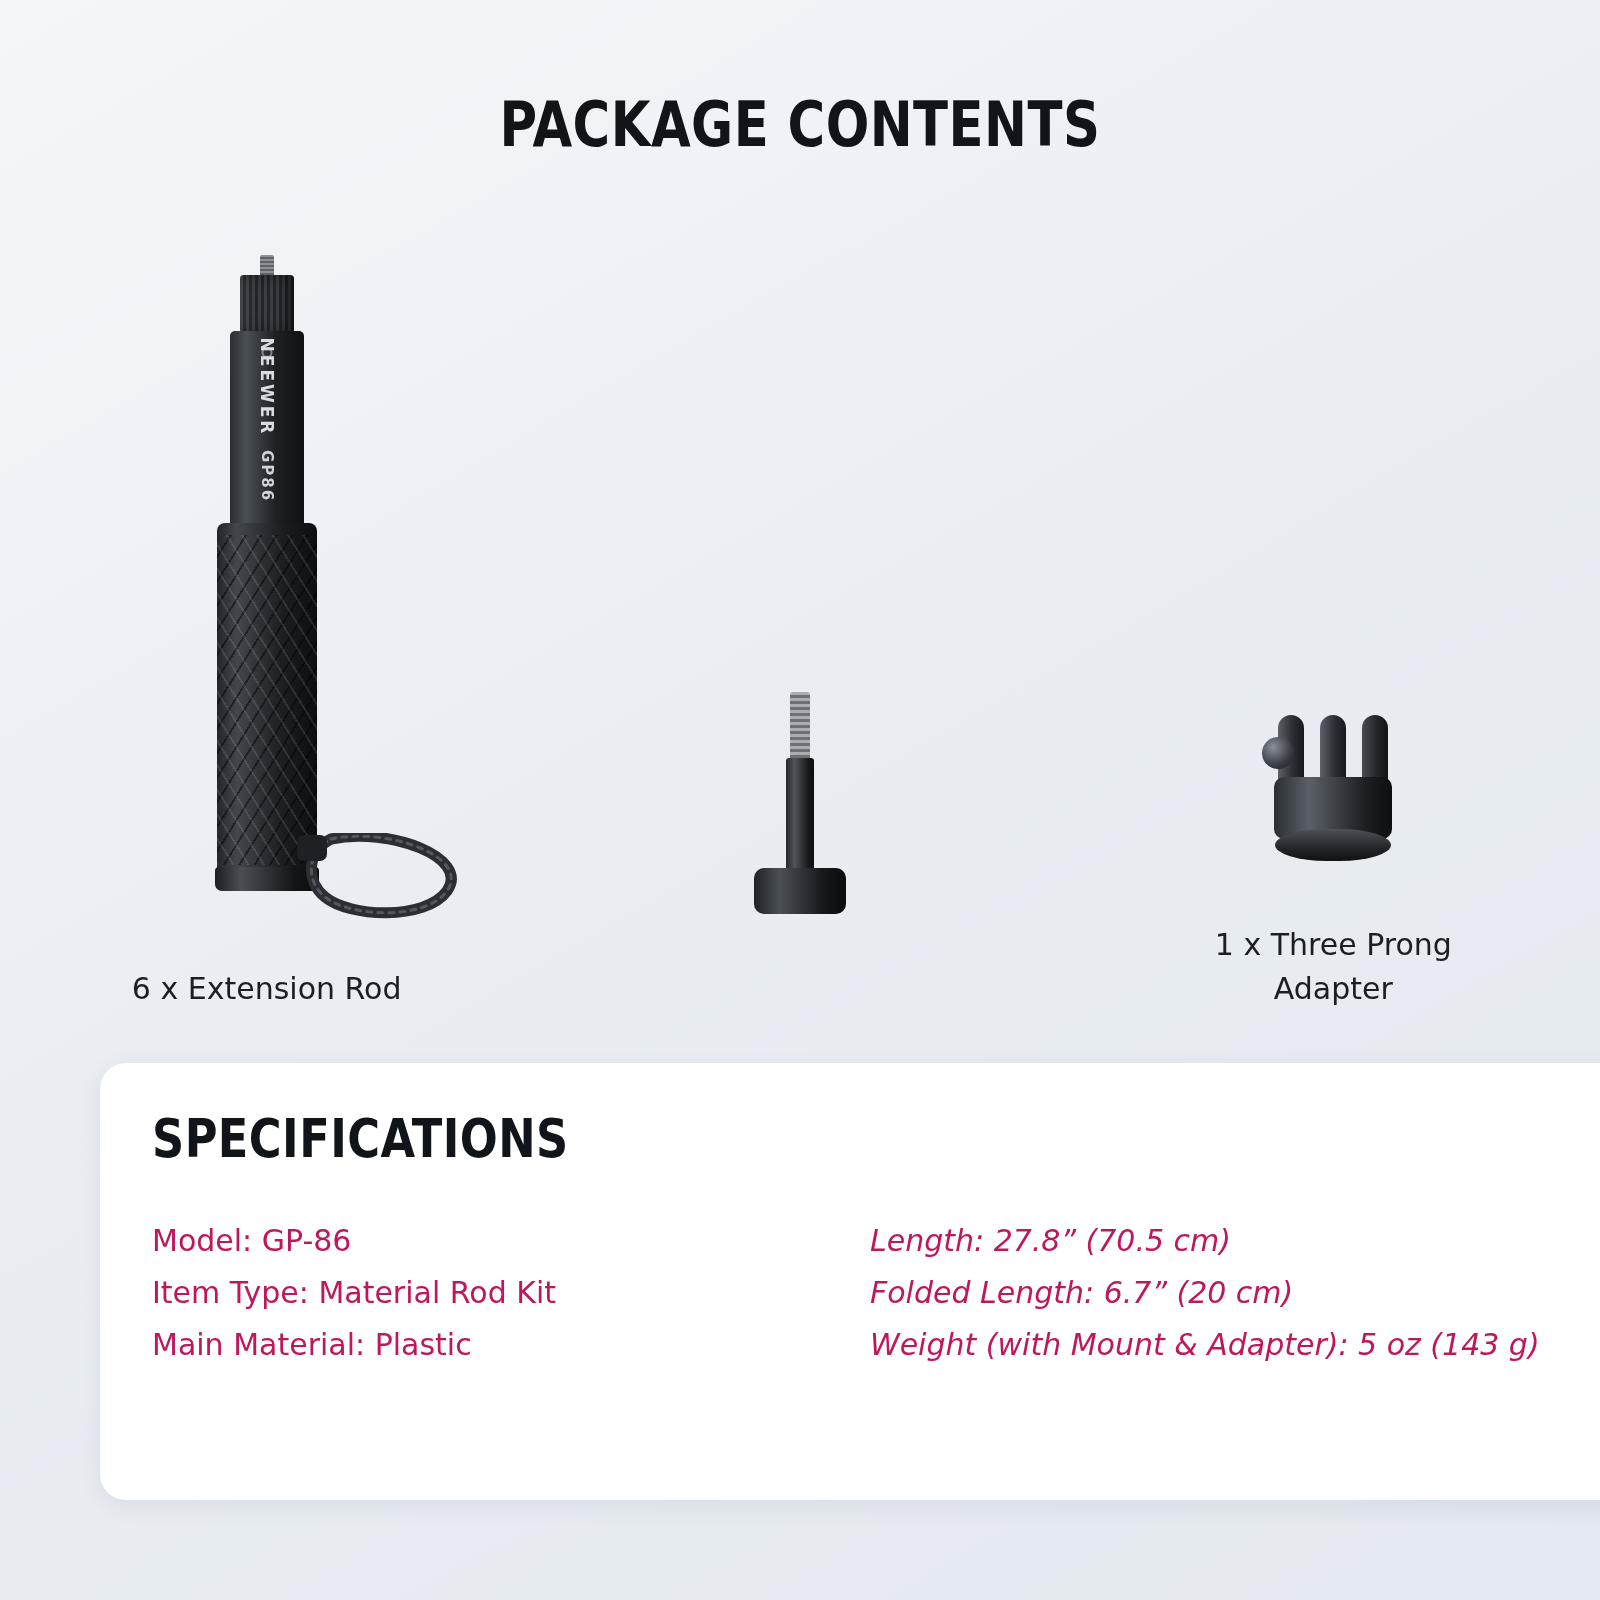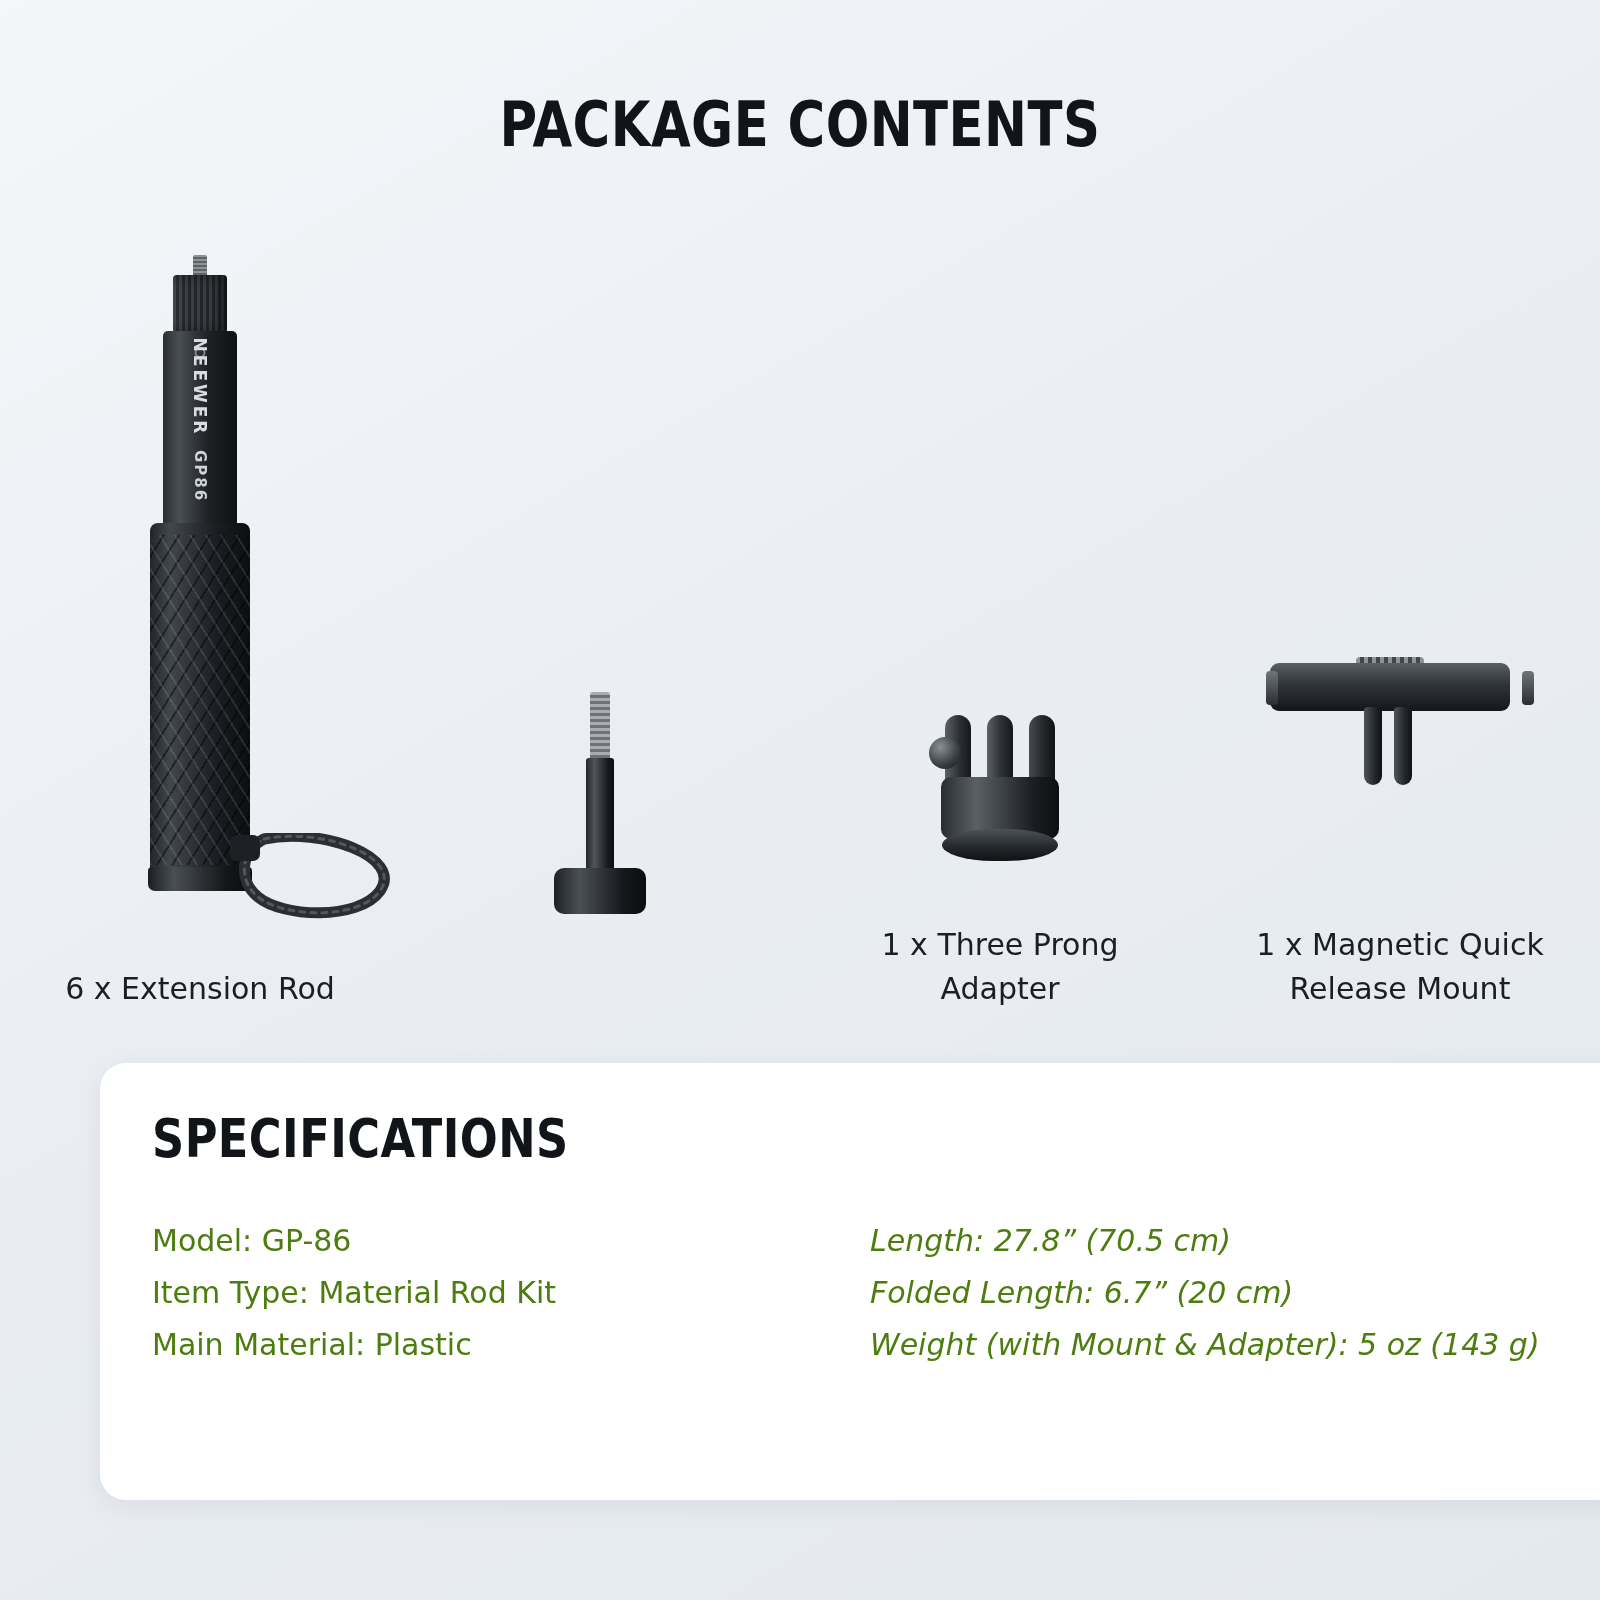--- a/index.html
+++ b/index.html
@@ -238,21 +238,21 @@
     position: absolute;
     left: 52px; top: 152px;
     width: 1300px;
     display: flex;
   }
   .spec-col { width: 50%; }
   .spec-col.right { padding-left: 68px; font-style: italic; }
   .spec-line {
     font-size: 30px;
     line-height: 52px;
-    color: #4d7c0f;
+    color: #be185d;
     font-family: "DejaVu Sans", sans-serif;
     white-space: nowrap;
   }
 </style>
 </head>
 <body>
 
 <div class="page">
 
   <div class="title">PACKAGE CONTENTS</div>
@@ -297,33 +297,20 @@
           <div class="fin f2"></div>
           <div class="fin f3"></div>
           <div class="prong-bolt"></div>
           <div class="prong-body"></div>
           <div class="prong-base"></div>
         </div>
       </div>
       <div class="caption">1 x Three Prong Adapter</div>
     </div>
 
-    <div class="product">
-      <div class="art">
-        <div class="mag-wrap">
-          <div class="mag-notch"></div>
-          <div class="mag-plate"></div>
-          <div class="mag-lip-l"></div>
-          <div class="mag-lip-r"></div>
-          <div class="mag-leg l"></div>
-          <div class="mag-leg r"></div>
-        </div>
-      </div>
-      <div class="caption">1 x Magnetic Quick Release Mount</div>
-    </div>
 
   </div>
 
   <div class="spec-card">
     <div class="spec-title">SPECIFICATIONS</div>
     <div class="spec-cols">
       <div class="spec-col left">
         <div class="spec-line">Model: GP-86</div>
         <div class="spec-line">Item Type: Material Rod Kit</div>
         <div class="spec-line">Main Material: Plastic</div>

